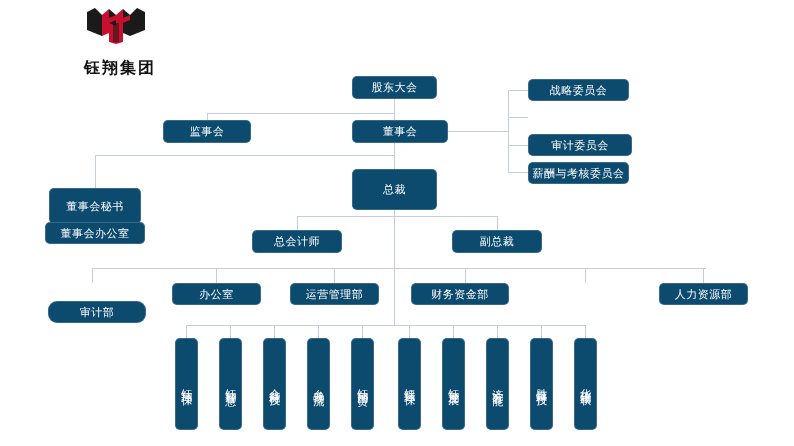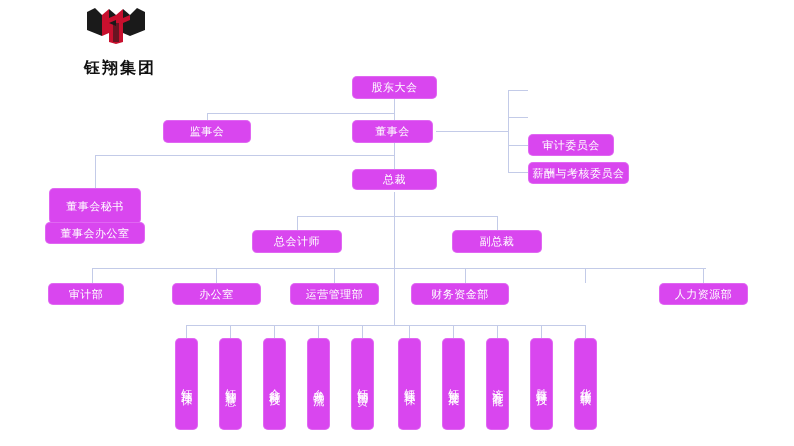--- a/index.html
+++ b/index.html
@@ -22,21 +22,21 @@
     line-height:20px;text-align:center;}
 
   
   .ln{position:absolute;background:#c3cbe8;}
   .lnh{height:1px;}
   .lnv{width:1px;}
 
   
   .node{
     position:absolute;
-    background:#d946ef;
+    background:#0c4a6e;
     border-radius:5px;
     color:#ffffff;
     font-size:11px;
     line-height:1.15;
     text-align:center;
     display:flex;align-items:center;justify-content:center;
     box-sizing:border-box;
     letter-spacing:0.5px;
     overflow:hidden;
     box-shadow:0 0 0 1px rgba(255,255,255,0.18) inset;
@@ -116,38 +116,39 @@
       <div class="ln lnv" style="left: 362px; top: 325px; height: 13px;"></div>
       <div class="ln lnv" style="left: 409px; top: 325px; height: 13px;"></div>
       <div class="ln lnv" style="left: 453px; top: 325px; height: 13px;"></div>
       <div class="ln lnv" style="left: 497px; top: 325px; height: 13px;"></div>
       <div class="ln lnv" style="left: 541px; top: 325px; height: 13px;"></div>
       <div class="ln lnv" style="left: 585px; top: 325px; height: 13px;"></div>
     </div>
 
   <div class="node" style="left:352px;top:76px;width:85px;height:23px;">股东大会</div>
 
-  <div class="node" style="left:352px;top:120px;width:81px;height:23px;">董事会</div>
+  <div class="node" style="left:352px;top:120px;width:96px;height:23px;">董事会</div>
 
   <div class="node" style="left:163px;top:120px;width:88px;height:23px;">监事会</div>
 
-  <div class="node" style="left:352px;top:169px;width:85px;height:21px;">总裁</div>
+  <div class="node" style="left:352px;top:169px;width:85px;height:41px;">总裁</div>
 
   <div class="node" style="left:49px;top:188px;width:92px;height:36px;">董事会秘书</div>
 
   <div class="node" style="left:45px;top:222px;width:100px;height:22px;">董事会办公室</div>
 
   <div class="node" style="left:252px;top:230px;width:90px;height:23px;">总会计师</div>
 
   <div class="node" style="left:452px;top:230px;width:90px;height:23px;">副总裁</div>
 
-  <div class="node" style="left:528px;top:134px;width:86px;height:22px;">审计委员会</div>
+  <div class="node" style="left:528px;top:79px;width:101px;height:22px;">战略委员会</div>
+  <div class="node" style="left:528px;top:134px;width:104px;height:22px;">审计委员会</div>
   <div class="node" style="left:528px;top:162px;width:101px;height:22px;">薪酬与考核委员会</div>
 
-  <div class="node" style="left:48px;top:283px;width:76px;height:22px;">审计部</div>
+  <div class="node" style="left:48px;top:301px;width:98px;height:22px;border-radius:9px;">审计部</div>
   <div class="node" style="left:172px;top:283px;width:89px;height:22px;">办公室</div>
   <div class="node" style="left:290px;top:283px;width:89px;height:22px;">运营管理部</div>
   <div class="node" style="left:411px;top:283px;width:98px;height:22px;">财务资金部</div>
   <div class="node" style="left:659px;top:283px;width:89px;height:22px;">人力资源部</div>
 
   <div class="node vert" style="left:175px;top:338px;width:23px;height:92px;">钰翔环保</div>
   <div class="node vert" style="left:219px;top:338px;width:23px;height:92px;">钰翔智慧</div>
   <div class="node vert" style="left:263px;top:338px;width:23px;height:92px;">会能科技</div>
   <div class="node vert" style="left:307px;top:338px;width:23px;height:92px;">允升物流</div>
   <div class="node vert" style="left:351px;top:338px;width:23px;height:92px;">钰翔国贸</div>

